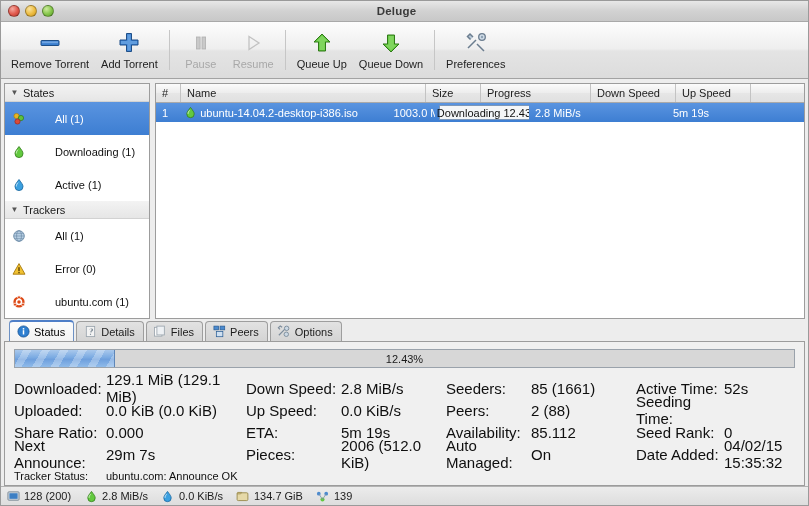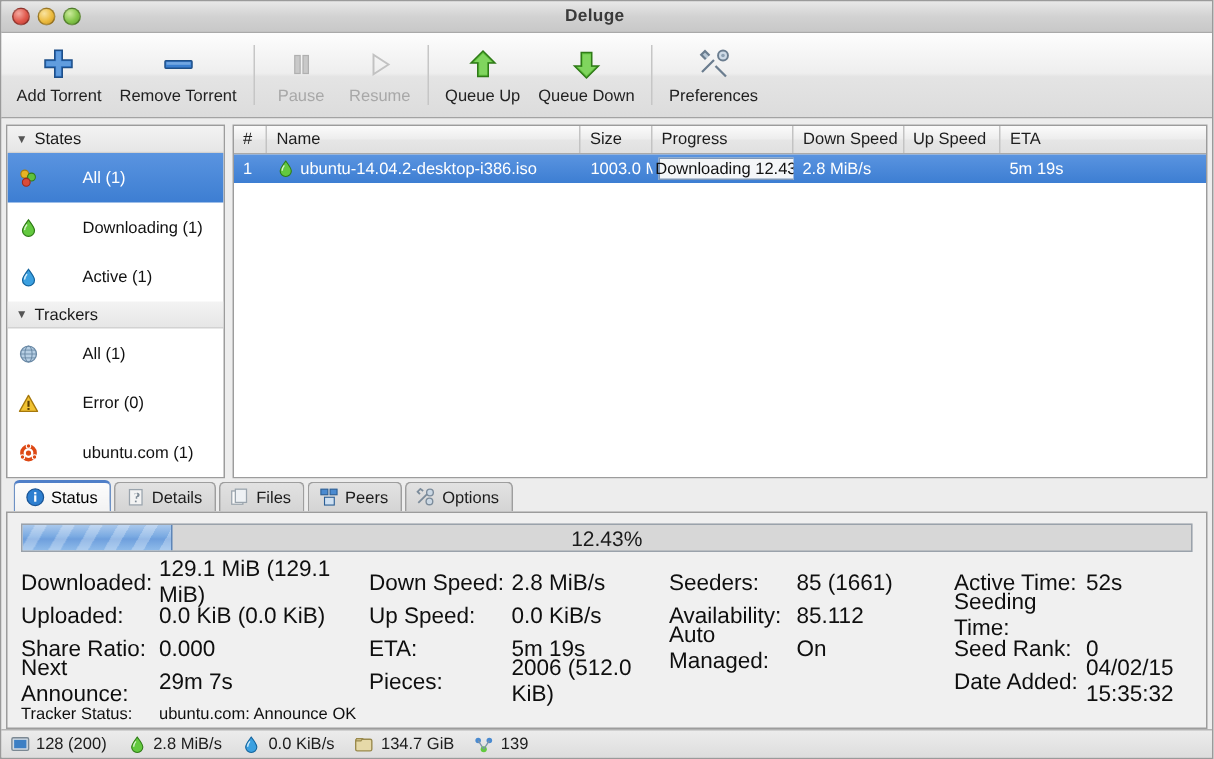--- a/index.html
+++ b/index.html
@@ -261,21 +261,21 @@
     position: absolute; left: 0; top: 0; bottom: 0;
     background:
       repeating-linear-gradient(-60deg, rgba(255,255,255,0.28) 0px, rgba(255,255,255,0.28) 7px, rgba(255,255,255,0) 7px, rgba(255,255,255,0) 16px),
       linear-gradient(to bottom, #a9c8ec 0%, #7aaae2 45%, #6e9fdd 55%, #8fbbea 100%);
     border-right: 1px solid #5e86b8;
     box-sizing: border-box;
   }
   .pbar-text {
     position: absolute; left: 0; right: 0; top: 0; bottom: 0;
     display: flex; align-items: center; justify-content: center;
-    font-size: 14px; color: #1a1a1a;
+    font-size: 11px; color: #1a1a1a;
   }
   .stat-grid {
     display: flex;
     font-size: 15px;
     color: #111;
   }
   .stat-col { display: flex; flex-direction: column; }
   .stat-row { height: 22px; display: flex; align-items: center; }
   .stat-lbl { color: #0f0f0f; }
   .stat-val { color: #0f0f0f; }
@@ -326,35 +326,35 @@
       <span class="dot green"></span>
     </div>
     <div class="title-text">Deluge</div>
   </div>
 
   <div class="toolbar">
 
     <div class="tbtn">
       <span class="glyph">
         <svg width="24" height="24" viewBox="0 0 24 24">
-          <path d="M9.5 2.5h5v6.5h6.5v5h-6.5v6.5h-5v-6.5h-6.5v-5h6.5z" fill="#3a7fd0" stroke="#1e4f88" stroke-width="1"></path>
-          <path d="M10.4 3.4h3.2v6.5h6.5v3.1h-6.5v6.5h-3.2v-6.5h-6.5v-3.1h6.5z" fill="#6fa7e3" opacity="0.75"></path>
-        </svg>
-      </span>
-      <span class="lbl">Add Torrent</span>
+          <rect x="3" y="9.5" width="18" height="5" rx="0.6" fill="#3a7fd0" stroke="#1e4f88" stroke-width="1"></rect>
+          <rect x="4" y="10.4" width="16" height="1.8" fill="#7fb0e6" opacity="0.8"></rect>
+        </svg>
+      </span>
+      <span class="lbl">Remove Torrent</span>
     </div>
 
     <div class="tbtn">
       <span class="glyph">
         <svg width="24" height="24" viewBox="0 0 24 24">
-          <rect x="3" y="9.5" width="18" height="5" rx="0.6" fill="#3a7fd0" stroke="#1e4f88" stroke-width="1"></rect>
-          <rect x="4" y="10.4" width="16" height="1.8" fill="#7fb0e6" opacity="0.8"></rect>
-        </svg>
-      </span>
-      <span class="lbl">Remove Torrent</span>
+          <path d="M9.5 2.5h5v6.5h6.5v5h-6.5v6.5h-5v-6.5h-6.5v-5h6.5z" fill="#3a7fd0" stroke="#1e4f88" stroke-width="1"></path>
+          <path d="M10.4 3.4h3.2v6.5h6.5v3.1h-6.5v6.5h-3.2v-6.5h-6.5v-3.1h6.5z" fill="#6fa7e3" opacity="0.75"></path>
+        </svg>
+      </span>
+      <span class="lbl">Add Torrent</span>
     </div>
 
     <div class="tbsep"></div>
 
     <div class="tbtn disabled">
       <span class="glyph">
         <svg width="24" height="24" viewBox="0 0 24 24">
           <rect x="7.5" y="6" width="3.6" height="12" fill="#c9c9c9" stroke="#b0b0b0" stroke-width="0.8"></rect>
           <rect x="13" y="6" width="3.6" height="12" fill="#c9c9c9" stroke="#b0b0b0" stroke-width="0.8"></rect>
         </svg>
@@ -497,21 +497,20 @@
 
     <div class="listpane">
 
       <div class="lhdr">
         <div class="hc c-num">#</div>
         <div class="hc c-name">Name</div>
         <div class="hc c-size">Size</div>
         <div class="hc c-prog">Progress</div>
         <div class="hc c-down">Down Speed</div>
         <div class="hc c-up">Up Speed</div>
-        <div class="hc c-eta">ETA</div>
       </div>
 
       <div class="lrow">
         <div class="rc c-num">1</div>
         <div class="rc c-name">
           <span style="width:16px;flex:0 0 16px;display:flex;align-items:center">
             <svg width="13" height="13" viewBox="0 0 14 14">
               <path d="M7 1.5 C9.6 5 11 6.7 11 8.6 A4 4 0 0 1 3 8.6 C3 6.7 4.4 5 7 1.5 Z" fill="#63c93f" stroke="#2f7a17" stroke-width="0.8"></path>
               <path d="M6 4.6 C4.6 6.3 4.3 7.3 4.4 8.4" stroke="#d8f3cc" stroke-width="1" fill="none"></path>
             </svg>
@@ -638,20 +637,24 @@
             <span class="stat-val">2006 (512.0 KiB)</span>
           </div>
         </div>
 
         <div class="stat-col colC">
           <div class="stat-row">
             <span class="stat-lbl">Seeders:</span>
             <span class="stat-val">85 (1661)</span>
           </div>
           <div class="stat-row">
+            <span class="stat-lbl">Peers:</span>
+            <span class="stat-val">2 (88)</span>
+          </div>
+          <div class="stat-row">
             <span class="stat-lbl">Availability:</span>
             <span class="stat-val">85.112</span>
           </div>
           <div class="stat-row">
             <span class="stat-lbl">Auto Managed:</span>
             <span class="stat-val">On</span>
           </div>
         </div>
 
         <div class="stat-col colD">

